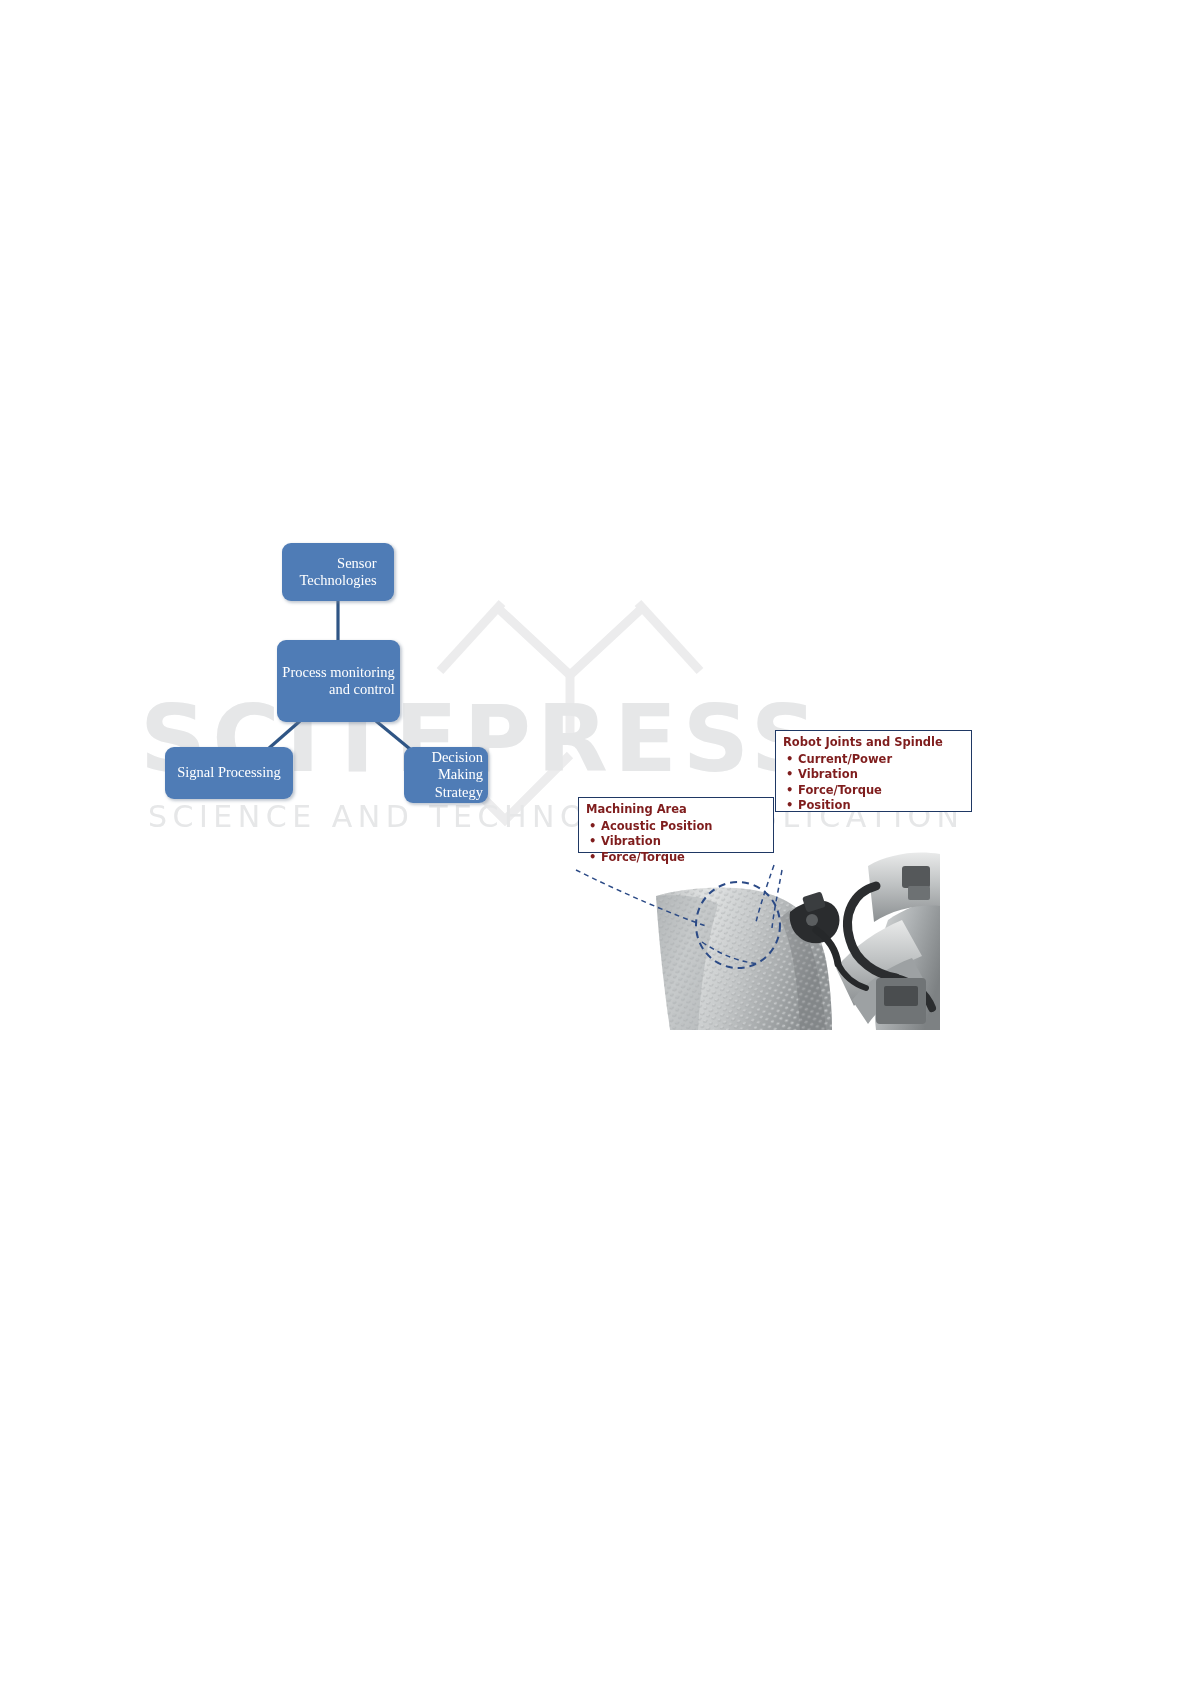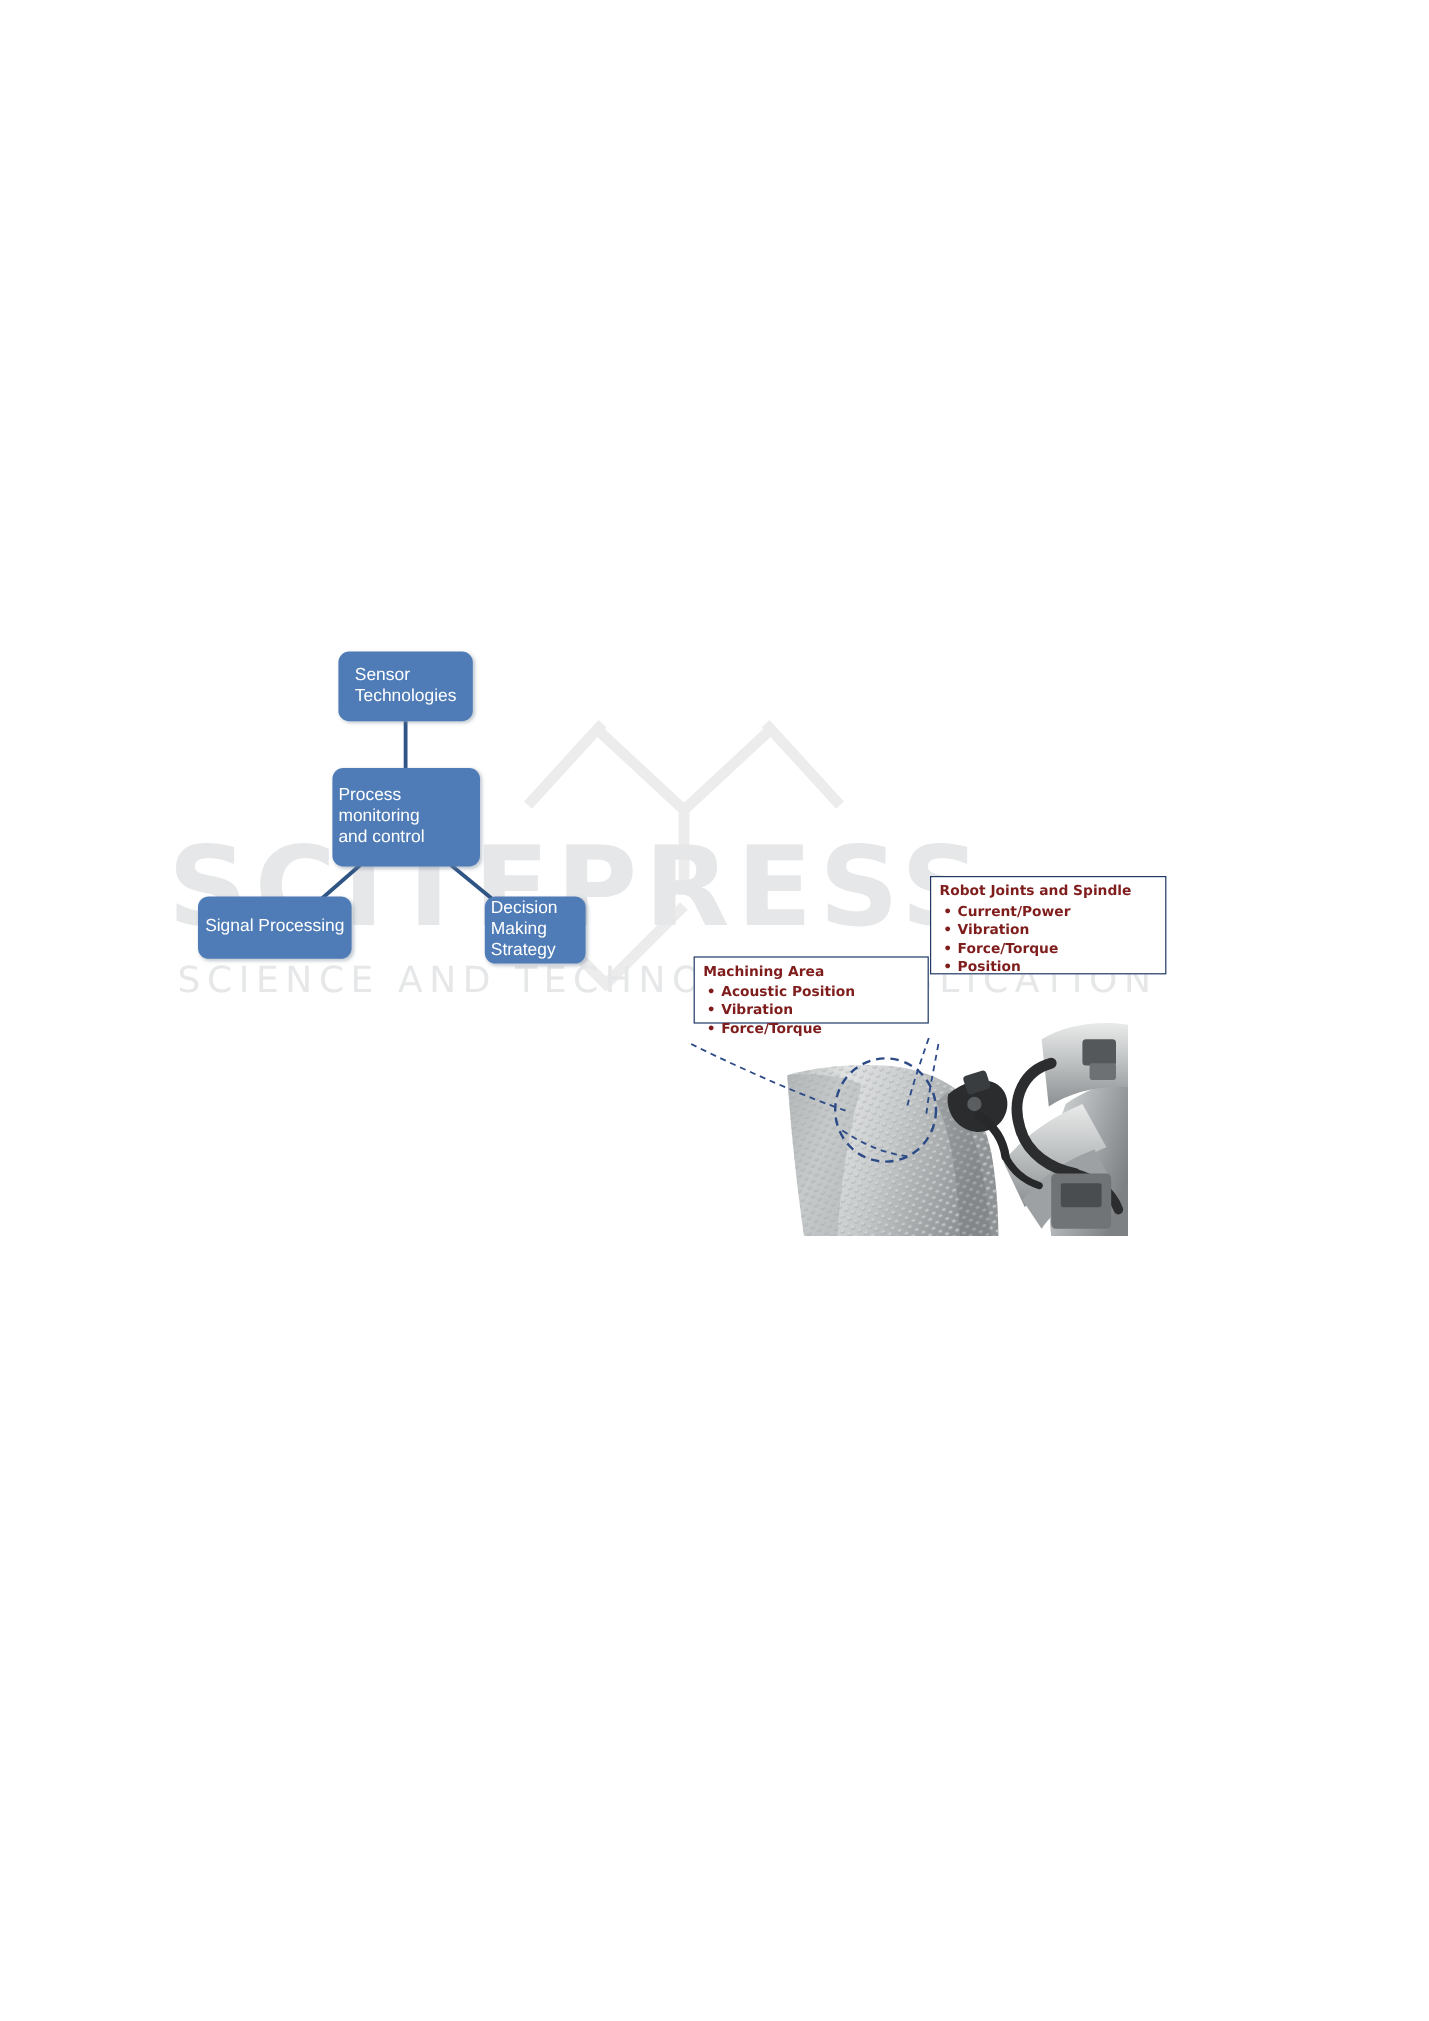--- a/index.html
+++ b/index.html
@@ -70,24 +70,24 @@
   }
   .fc-connectors line {
     stroke: #2f5585;
     stroke-width: 3.2;
   }
   .fc-box {
     position: absolute;
     background: #4f7cb6;
     border-radius: 9px;
     color: #ffffff;
-    font-family: Liberation Sans, sans-serif;
+    font-family: Liberation Serif, serif;
     font-size: 14.5px;
     line-height: 1.18;
-    text-align: left;
+    text-align: right;
     display: flex;
     align-items: center;
     justify-content: center;
     z-index: 3;
     box-shadow: 1.5px 1.5px 3px rgba(120,135,155,0.45);
   }
   .fc-box span { display: block; white-space: pre-line; padding: 0 5px; }
 
   #box-sensor         { left: 122px; top: 18px;  width: 112px; height: 58px; }
   #box-process        { left: 117px; top: 115px; width: 123px; height: 82px; }

